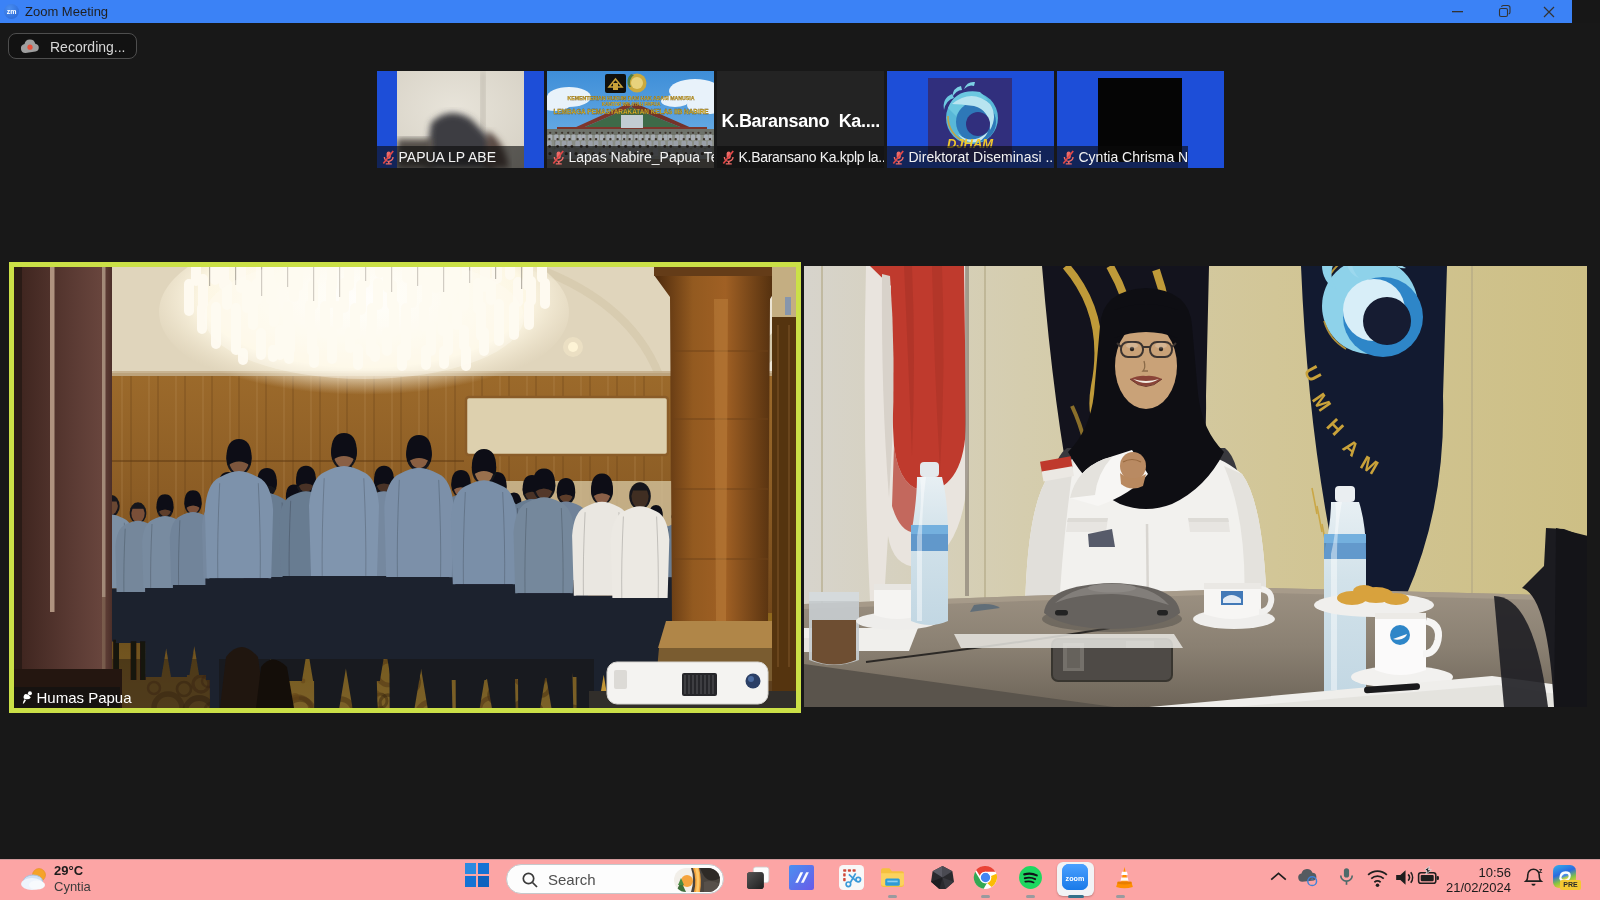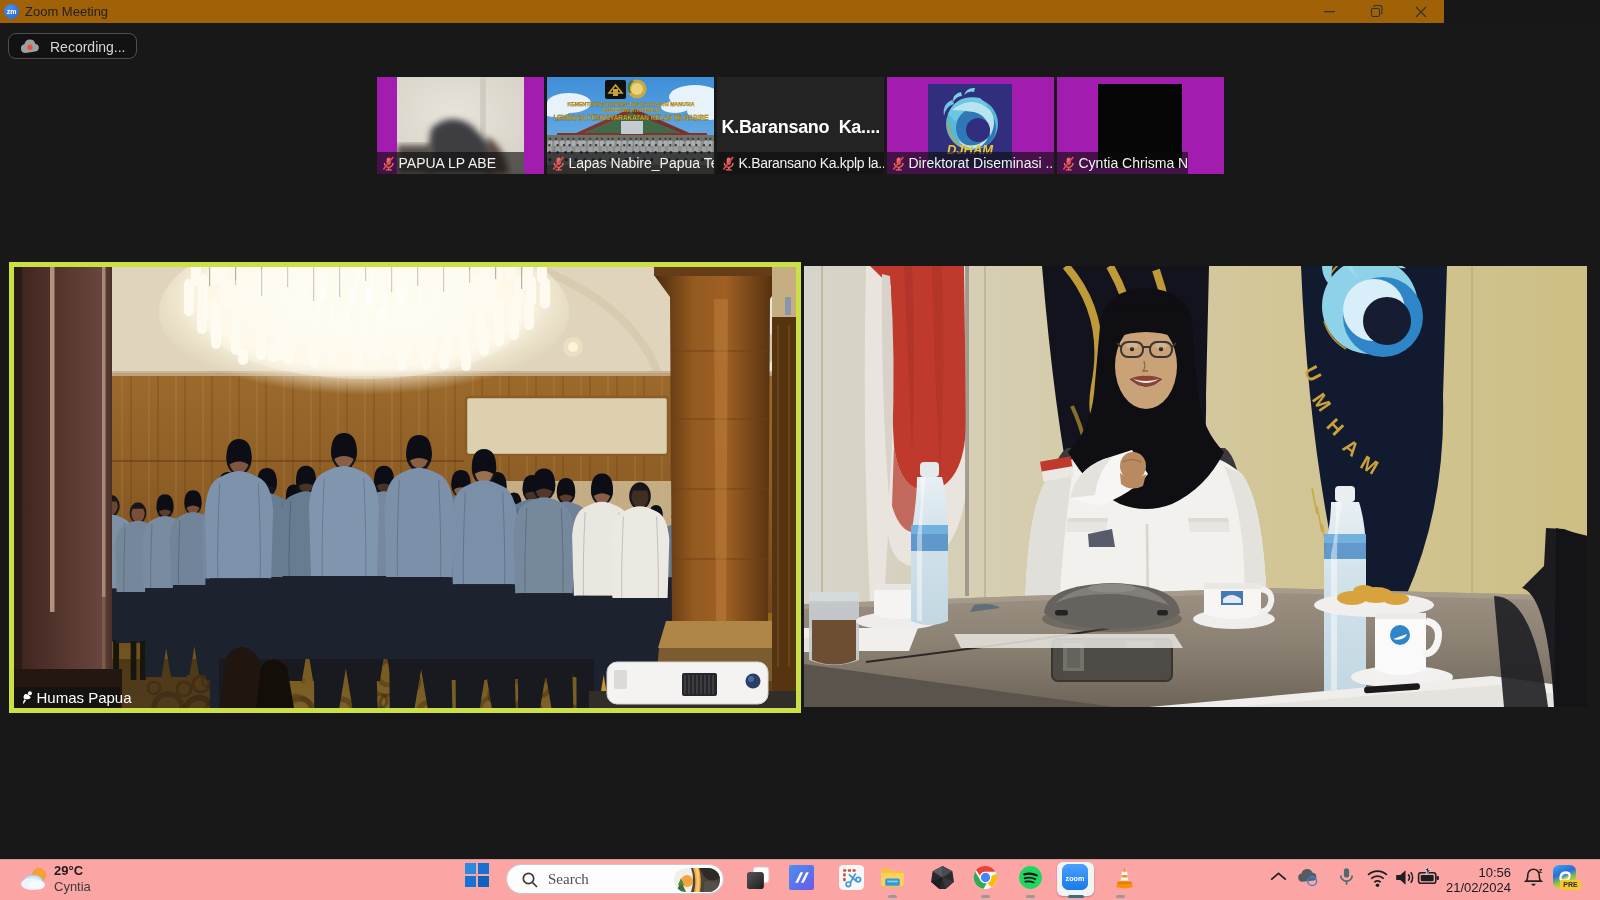--- a/index.html
+++ b/index.html
@@ -1,35 +1,35 @@
 <!DOCTYPE html>
 <html><head>
 <meta charset="utf-8">
 <style>
   html,body{margin:0;padding:0;background:#171717;}
   *{box-sizing:border-box;}
   body{font-family:"Liberation Sans", sans-serif; width:1600px;height:900px;overflow:hidden;position:relative;}
   .abs{position:absolute;}
-  .titlebar{position:absolute;left:0;top:0;width:1444px;height:23px;background:#a16207;}
+  .titlebar{position:absolute;left:0;top:0;width:1572px;height:23px;background:#3b82f6;}
   .zmlogo{position:absolute;left:4px;top:4px;width:15px;height:15px;border-radius:50%;background:radial-gradient(circle at 35% 30%, #4a8ef0, #2563d4);color:#fff;font-size:7px;font-weight:bold;text-align:center;line-height:15px;}
   .ttext{position:absolute;left:25px;top:4px;font-size:13px;color:#1f1f1f;}
   .winbtn{position:absolute;top:0;height:23px;width:46px;}
   .canvas{position:absolute;left:0;top:23px;width:1600px;height:836px;background:#181818;}
   .recbox{position:absolute;left:8px;top:10px;width:129px;height:26px;border:1px solid #4e4e4e;border-radius:8px;background:#121212;}
   .rectext{position:absolute;left:41px;top:5px;font-size:14px;color:#d6d6d6;}
-  .tile{position:absolute;top:54px;height:97px;width:167px;background:#a21caf;overflow:hidden;}
+  .tile{position:absolute;top:48px;height:97px;width:167px;background:#1d4ed8;overflow:hidden;}
   .nlabel{position:absolute;left:0;bottom:0;height:22px;z-index:4;background:rgba(12,12,12,0.62);color:#f2f2f2;font-size:14px;line-height:22px;white-space:nowrap;overflow:hidden;}
   .nlabel .nm{margin-left:22px;}
   .bigleft{position:absolute;left:8.5px;top:239px;width:792.5px;height:450.5px;border:5px solid #cbe047;background:#000;overflow:hidden;}
   .bigright{position:absolute;left:803.5px;top:243px;width:783.5px;height:441px;background:#000;overflow:hidden;}
   .biglabel{position:absolute;height:21px;background:rgba(16,16,16,0.72);color:#fff;font-size:15px;line-height:21px;white-space:nowrap;}
   .taskbar{position:absolute;left:0;top:859px;width:1600px;height:41px;background:#fca5a5;border-top:1px solid rgba(130,130,135,0.35);}
   .weather-t1{position:absolute;left:54px;top:3px;font-size:13px;color:#1b1b1b;font-weight:600;}
   .weather-t2{position:absolute;left:54px;top:19px;font-size:13px;color:#3c3c3c;}
-  .search{position:absolute;left:506px;top:4px;width:218px;height:30px;background:#fdfdfd;border:1px solid #c6c8cb;border-radius:16px;font-family:Liberation Serif, serif;}
+  .search{position:absolute;left:506px;top:4px;width:218px;height:30px;background:#fdfdfd;border:1px solid #c6c8cb;border-radius:16px;}
   .search .stext{position:absolute;left:41px;top:6px;font-size:15px;color:#4f4f4f;}
   .clock{position:absolute;right:89px;top:5px;text-align:right;font-size:13px;color:#1b1b1b;line-height:15px;}
   .rundash{position:absolute;top:34.5px;width:9px;height:3px;border-radius:2px;background:#9a9a9e;}
 </style>
 </head>
 <body>
   <div class="canvas">
     <div class="recbox">
       <svg class="abs" style="left:11px;top:4px" width="20" height="17" viewBox="0 0 20 17">
         <path d="M5.5 15 a4.5 4.5 0 0 1 -1 -8.9 a5.5 5.5 0 0 1 10.8 -0.4 a4 4 0 0 1 0.2 7.9 z" fill="#9f9f9f"></path>

